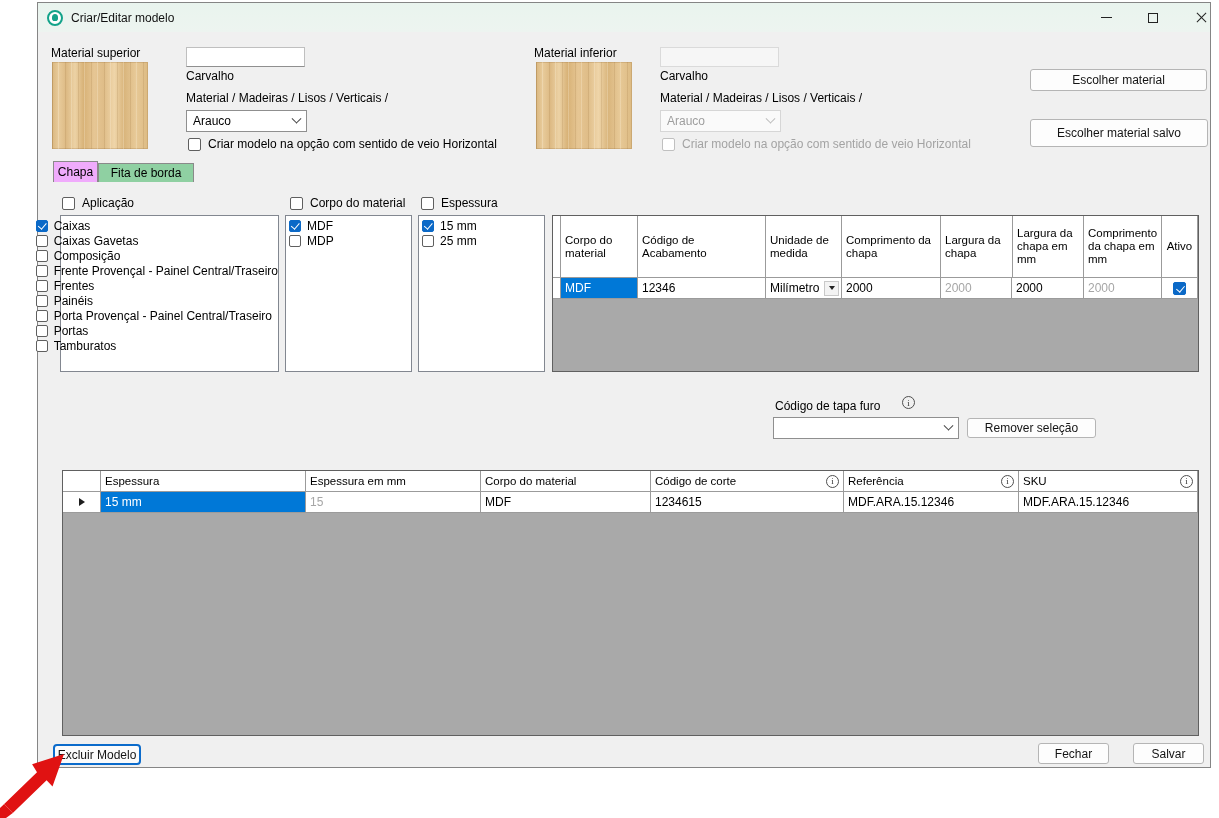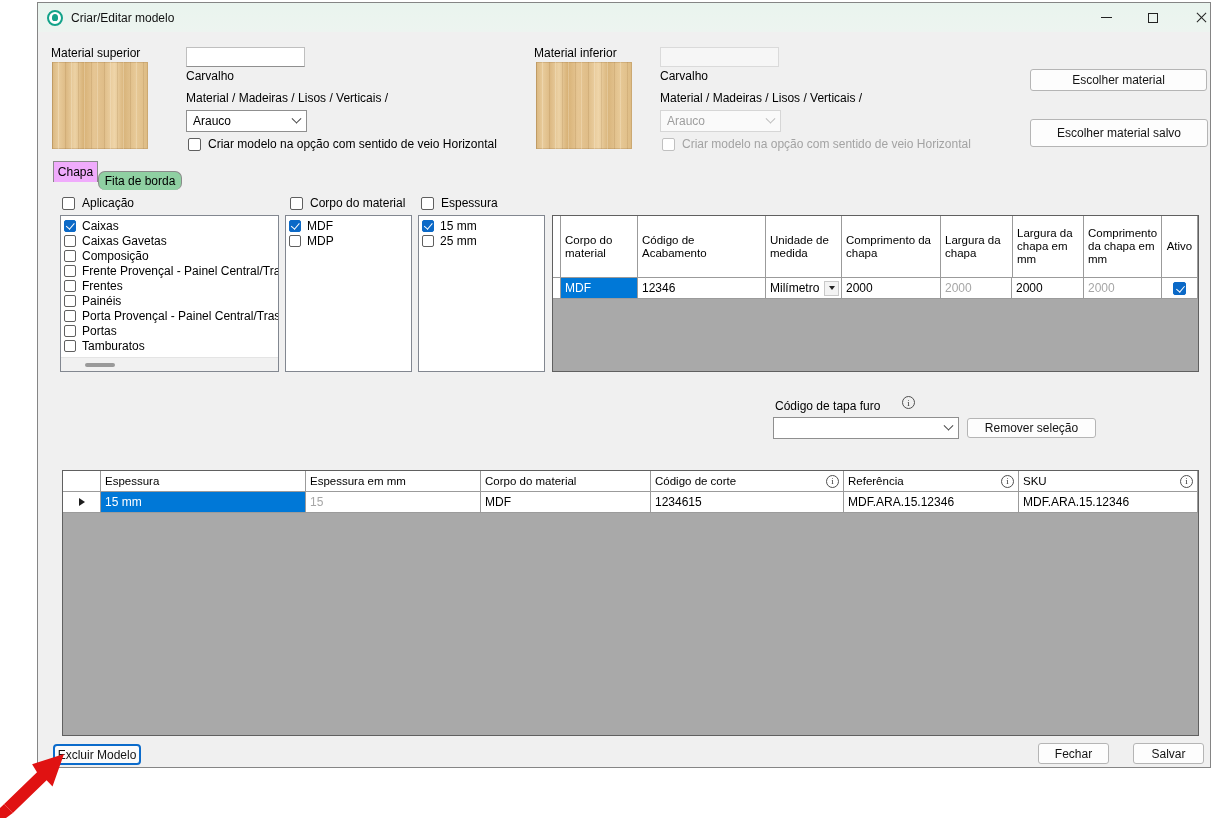--- a/index.html
+++ b/index.html
@@ -150,27 +150,27 @@
     </div>
     <div class="cbrow dis" style="left:624px;top:134px;">
       <span class="cb dis"></span>
       <span>Criar modelo na opção com sentido de veio Horizontal</span>
     </div>
 
     <button class="btn" style="left:992px;top:66px;width:177px;height:22px;">Escolher material</button>
     <button class="btn" style="left:992px;top:116px;width:178px;height:28px;">Escolher material salvo</button>
 
     <div class="tab active" style="left:15px;top:158px;width:45px;height:21px;">Chapa</div>
-    <div class="tab" style="left:60px;top:168px;width:84px;height:19px;border-radius:7px;">Fita de borda</div>
+    <div class="tab" style="left:60px;top:160px;width:96px;height:19px;">Fita de borda</div>
 
     <div class="cbrow" style="left:24px;top:193px;">
       <span class="cb"></span>
       <span>Aplicação</span>
     </div>
-    <div class="list" style="left:22px;top:212px;width:219px;height:157px;">
+    <div class="list" style="left:22px;top:212px;width:219px;height:157px;align-items:flex-end;">
       <div class="items">
         <div class="li">
             <span class="cb checked"></span>
             <span>Caixas</span>
           </div>
         <div class="li">
             <span class="cb"></span>
             <span>Caixas Gavetas</span>
           </div>
         <div class="li">

